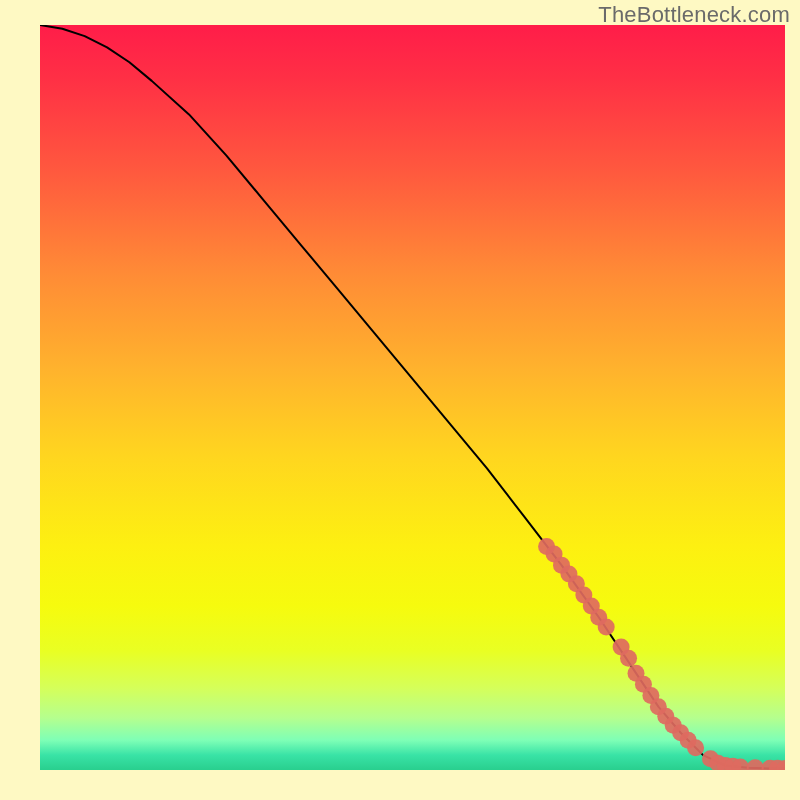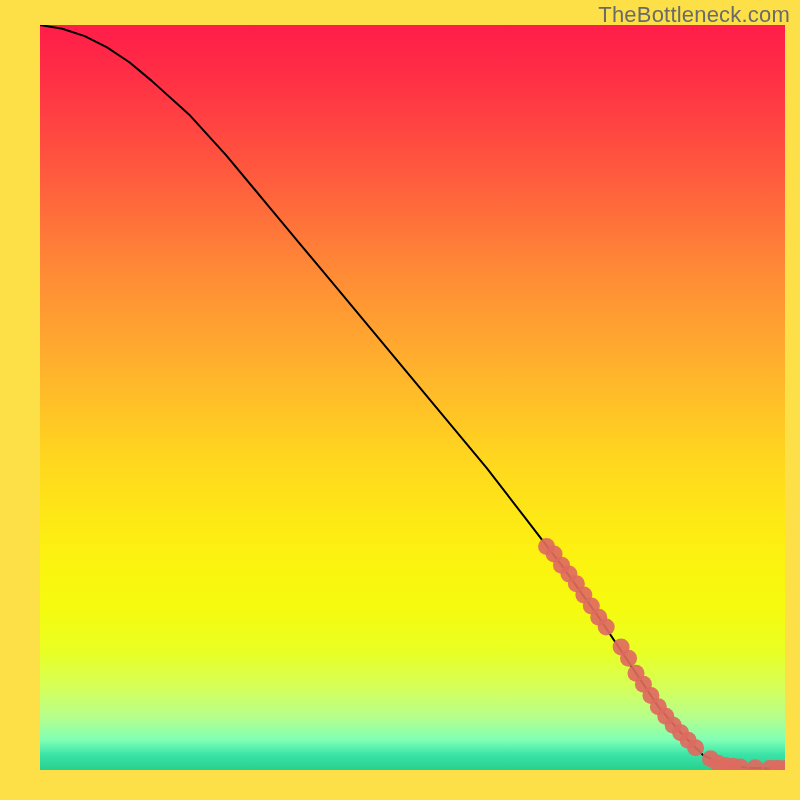--- a/index.html
+++ b/index.html
@@ -8,21 +8,21 @@
     width: 800px;
     height: 800px;
     background: #000;
     overflow: hidden;
     font-family: Arial, Helvetica, sans-serif;
   }
   .frame {
     position: relative;
     width: 800px;
     height: 800px;
-    background: #fde047;
+    background: #fef9c3;
   }
   .plot-area {
     position: absolute;
     left: 40px;
     top: 25px;
     width: 745px;
     height: 745px;
   }
   .gradient-bg {
     position: absolute;

